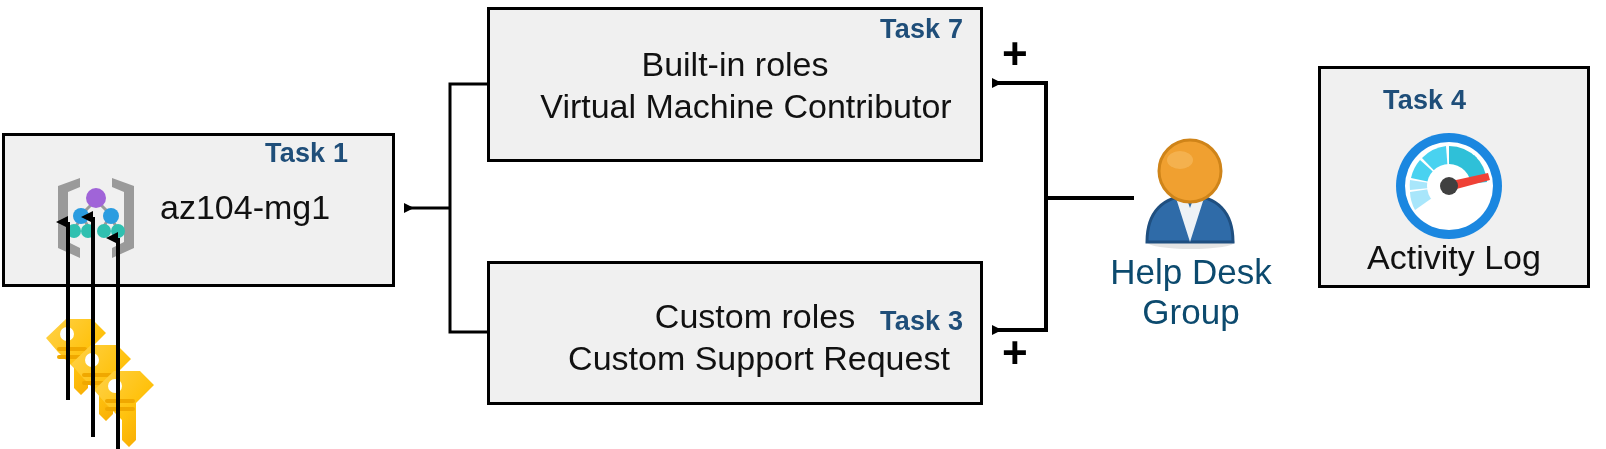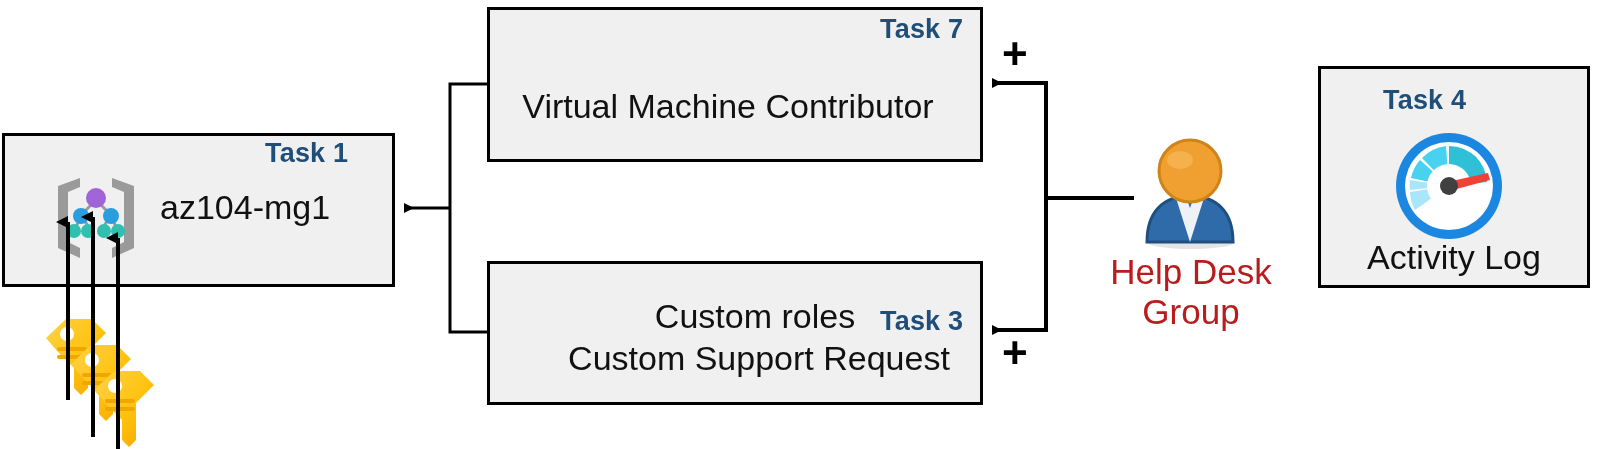--- a/index.html
+++ b/index.html
@@ -34,21 +34,21 @@
   .box-text {
     position: absolute;
     color: #111111;
     font-size: 34px;
     text-align: center;
     white-space: nowrap;
     font-weight: 400;
   }
   .plain-text {
     position: absolute;
-    color: #b91c1c;
+    color: #0c4a6e;
     font-size: 35px;
     text-align: center;
     line-height: 1.12;
     white-space: nowrap;
   }
   .plus {
     position: absolute;
     color: #000000;
     font-size: 44px;
     font-weight: bold;
@@ -94,21 +94,22 @@
       <circle cx="63" cy="44" r="8" fill="#2a9ce0"></circle>
       <circle cx="26" cy="59" r="7" fill="#2fc0b0"></circle>
       <circle cx="40" cy="59" r="7" fill="#2fc0b0"></circle>
       <circle cx="56" cy="59" r="7" fill="#2fc0b0"></circle>
       <circle cx="70" cy="59" r="7" fill="#2fc0b0"></circle>
     </svg>
   </div>
 
   <div class="box" style="left:487px; top:7px; width:496px; height:155px;"></div>
   <div class="task-label" style="left:880px; top:14px;">Task 7</div>
-  <div class="box-text" style="left:469px; top:87px; width:518px;">Virtual Machine Contributor</div>
+  <div class="box-text" style="left:487px; top:45px; width:496px;">Built-in roles</div>
+  <div class="box-text" style="left:487px; top:87px; width:518px;">Virtual Machine Contributor</div>
 
   <div class="box" style="left:487px; top:261px; width:496px; height:144px;"></div>
   <div class="task-label" style="left:880px; top:272px;margin-top:34px;">Task 3</div>
   <div class="box-text" style="left:487px; top:297px; width:536px;">Custom roles</div>
   <div class="box-text" style="left:487px; top:339px; width:496px;margin-left:24px;">Custom Support Request</div>
 
   <div class="box" style="left:1318px; top:66px; width:272px; height:222px;"></div>
   <div class="task-label" style="left:1383px; top:85px;">Task 4</div>
   <div class="icon-holder" style="left:1384px; top:128px; width:130px; height:118px;">
     <svg width="130" height="118" viewBox="0 0 130 118">

